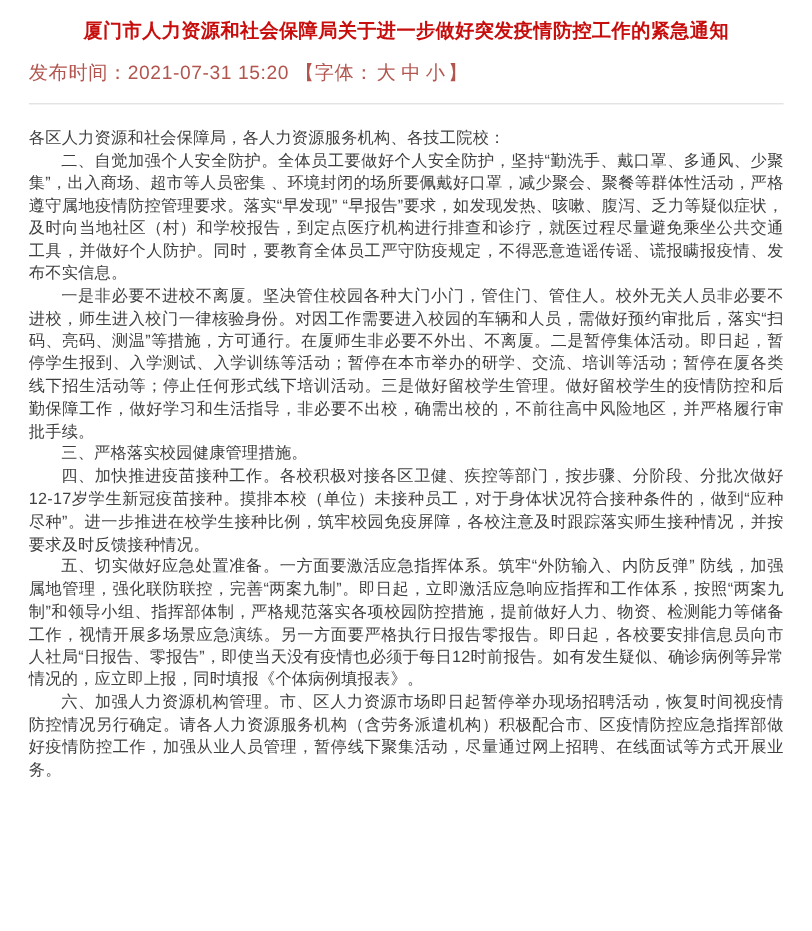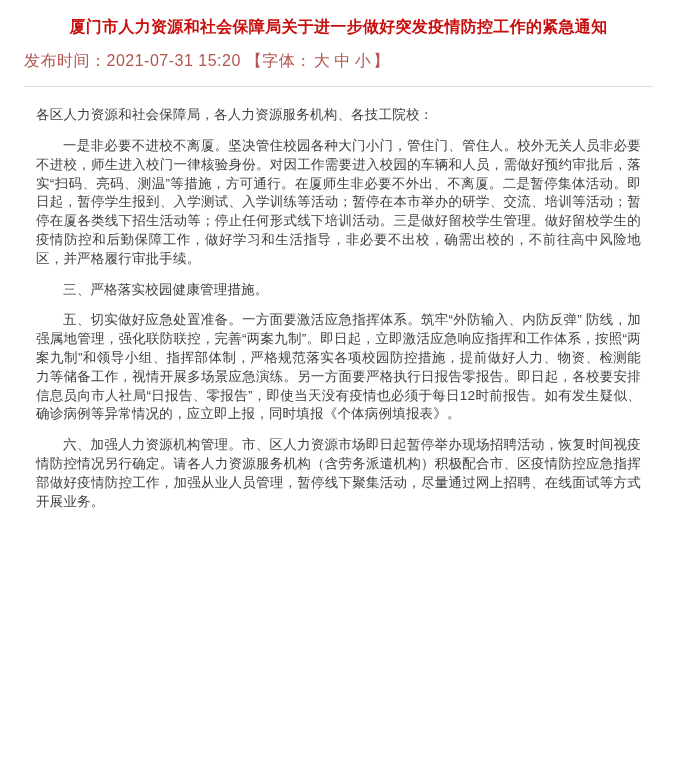--- a/index.html
+++ b/index.html
@@ -47,21 +47,21 @@
   }
   .content {
     margin-top: 19px;
     font-size: 13.5px;
     color: #3f3f3f;
     line-height: 18.8px;
     text-align: justify;
     letter-spacing: 0.2px;
   }
   .content p {
-    margin: 12px;
+    margin: 0;
     padding: 0;
   }
   .content p.indent {
     text-indent: 2em;
   }
 </style>
 </head>
 <body>
 
 <div class="page">
@@ -72,21 +72,23 @@
     <span>发布时间：</span><span>2021-07-31 15:20</span>
     <span>【字体：</span><span class="font-size-link">大</span><span class="font-size-link">中</span><span class="font-size-link">小</span><span>】</span>
   </div>
 
   <div class="divider"></div>
 
   <div class="content">
     <p>各区人力资源和社会保障局，各人力资源服务机构、各技工院校：</p>
 
     <div id="paragraphs-container">
+        <p class="indent">二、自觉加强个人安全防护。全体员工要做好个人安全防护，坚持“勤洗手、戴口罩、多通风、少聚集”，出入商场、超市等人员密集 、环境封闭的场所要佩戴好口罩，减少聚会、聚餐等群体性活动，严格遵守属地疫情防控管理要求。落实“早发现” “早报告”要求，如发现发热、咳嗽、腹泻、乏力等疑似症状，及时向当地社区（村）和学校报告，到定点医疗机构进行排查和诊疗，就医过程尽量避免乘坐公共交通工具，并做好个人防护。同时，要教育全体员工严守防疫规定，不得恶意造谣传谣、谎报瞒报疫情、发布不实信息。</p>
         <p class="indent">一是非必要不进校不离厦。坚决管住校园各种大门小门，管住门、管住人。校外无关人员非必要不进校，师生进入校门一律核验身份。对因工作需要进入校园的车辆和人员，需做好预约审批后，落实“扫码、亮码、测温”等措施，方可通行。在厦师生非必要不外出、不离厦。二是暂停集体活动。即日起，暂停学生报到、入学测试、入学训练等活动；暂停在本市举办的研学、交流、培训等活动；暂停在厦各类线下招生活动等；停止任何形式线下培训活动。三是做好留校学生管理。做好留校学生的疫情防控和后勤保障工作，做好学习和生活指导，非必要不出校，确需出校的，不前往高中风险地区，并严格履行审批手续。</p>
         <p class="indent">三、严格落实校园健康管理措施。</p>
+        <p class="indent">四、加快推进疫苗接种工作。各校积极对接各区卫健、疾控等部门，按步骤、分阶段、分批次做好12-17岁学生新冠疫苗接种。摸排本校（单位）未接种员工，对于身体状况符合接种条件的，做到“应种尽种”。进一步推进在校学生接种比例，筑牢校园免疫屏障，各校注意及时跟踪落实师生接种情况，并按要求及时反馈接种情况。</p>
         <p class="indent">五、切实做好应急处置准备。一方面要激活应急指挥体系。筑牢“外防输入、内防反弹” 防线，加强属地管理，强化联防联控，完善“两案九制”。即日起，立即激活应急响应指挥和工作体系，按照“两案九制”和领导小组、指挥部体制，严格规范落实各项校园防控措施，提前做好人力、物资、检测能力等储备工作，视情开展多场景应急演练。另一方面要严格执行日报告零报告。即日起，各校要安排信息员向市人社局“日报告、零报告”，即使当天没有疫情也必须于每日12时前报告。如有发生疑似、确诊病例等异常情况的，应立即上报，同时填报《个体病例填报表》。</p>
         <p class="indent">六、加强人力资源机构管理。市、区人力资源市场即日起暂停举办现场招聘活动，恢复时间视疫情防控情况另行确定。请各人力资源服务机构（含劳务派遣机构）积极配合市、区疫情防控应急指挥部做好疫情防控工作，加强从业人员管理，暂停线下聚集活动，尽量通过网上招聘、在线面试等方式开展业务。</p>
       </div>
 
   </div>
 
 </div>
 
 </body></html>

